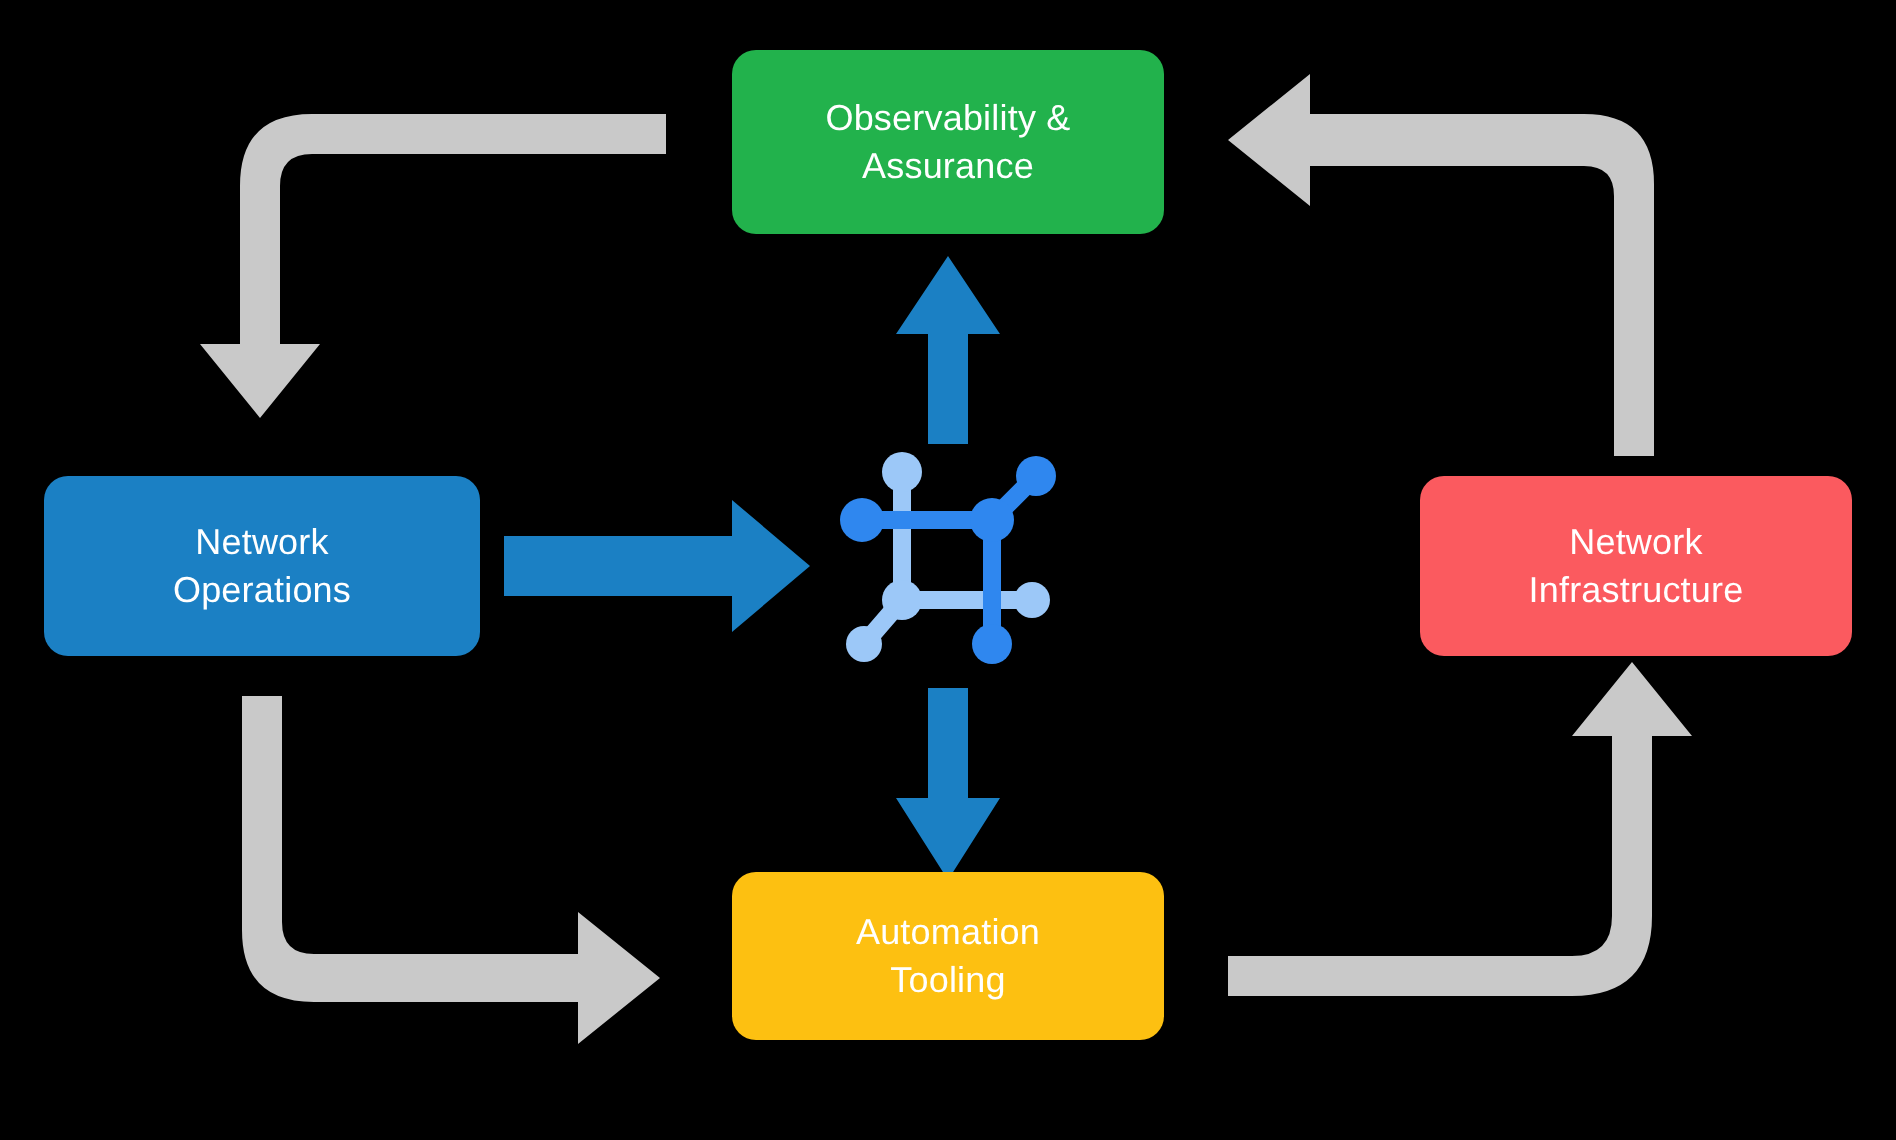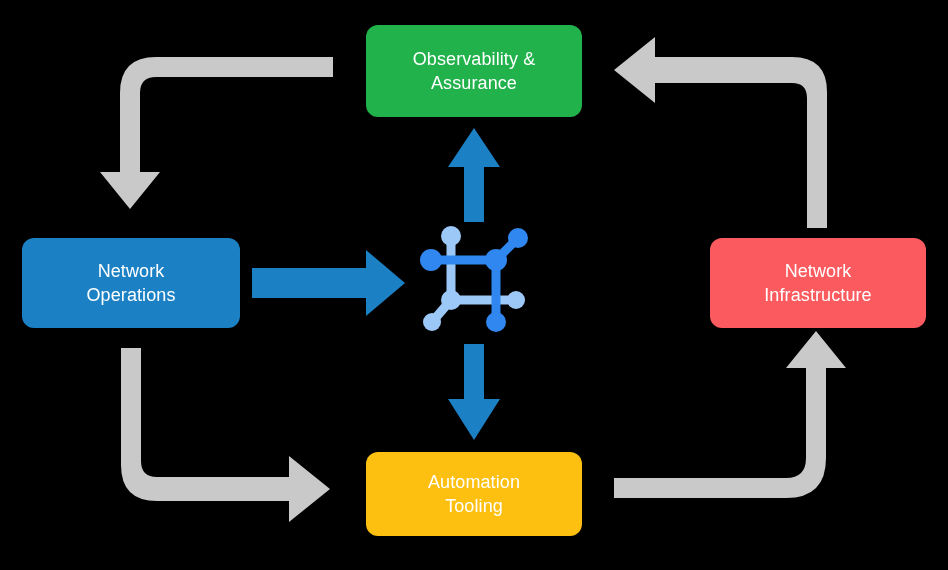--- a/index.html
+++ b/index.html
@@ -27,21 +27,21 @@
     font-weight: 400;
     letter-spacing: 0.1px;
     box-sizing: border-box;
     padding: 6px 10px;
   }
   .node-label { white-space: pre-line; display: block; }
 
   #box-observability { left: 366px; top: 25px;  width: 216px; height: 92px; }
   #box-operations    { left: 22px;  top: 238px; width: 218px; height: 90px; }
   #box-infrastructure{ left: 710px; top: 238px; width: 216px; height: 90px; }
-  #box-automation    { left: 366px; top: 452px; width: 216px; height: 84px; justify-content: center; }
+  #box-automation    { left: 366px; top: 436px; width: 216px; height: 84px; justify-content: center; }
 
   .svg-layer {
     position: absolute;
     left: 0; top: 0;
     width: 948px; height: 570px;
     pointer-events: none;
   }
   .center-icon {
     position: absolute;
     left: 418px; top: 218px;

